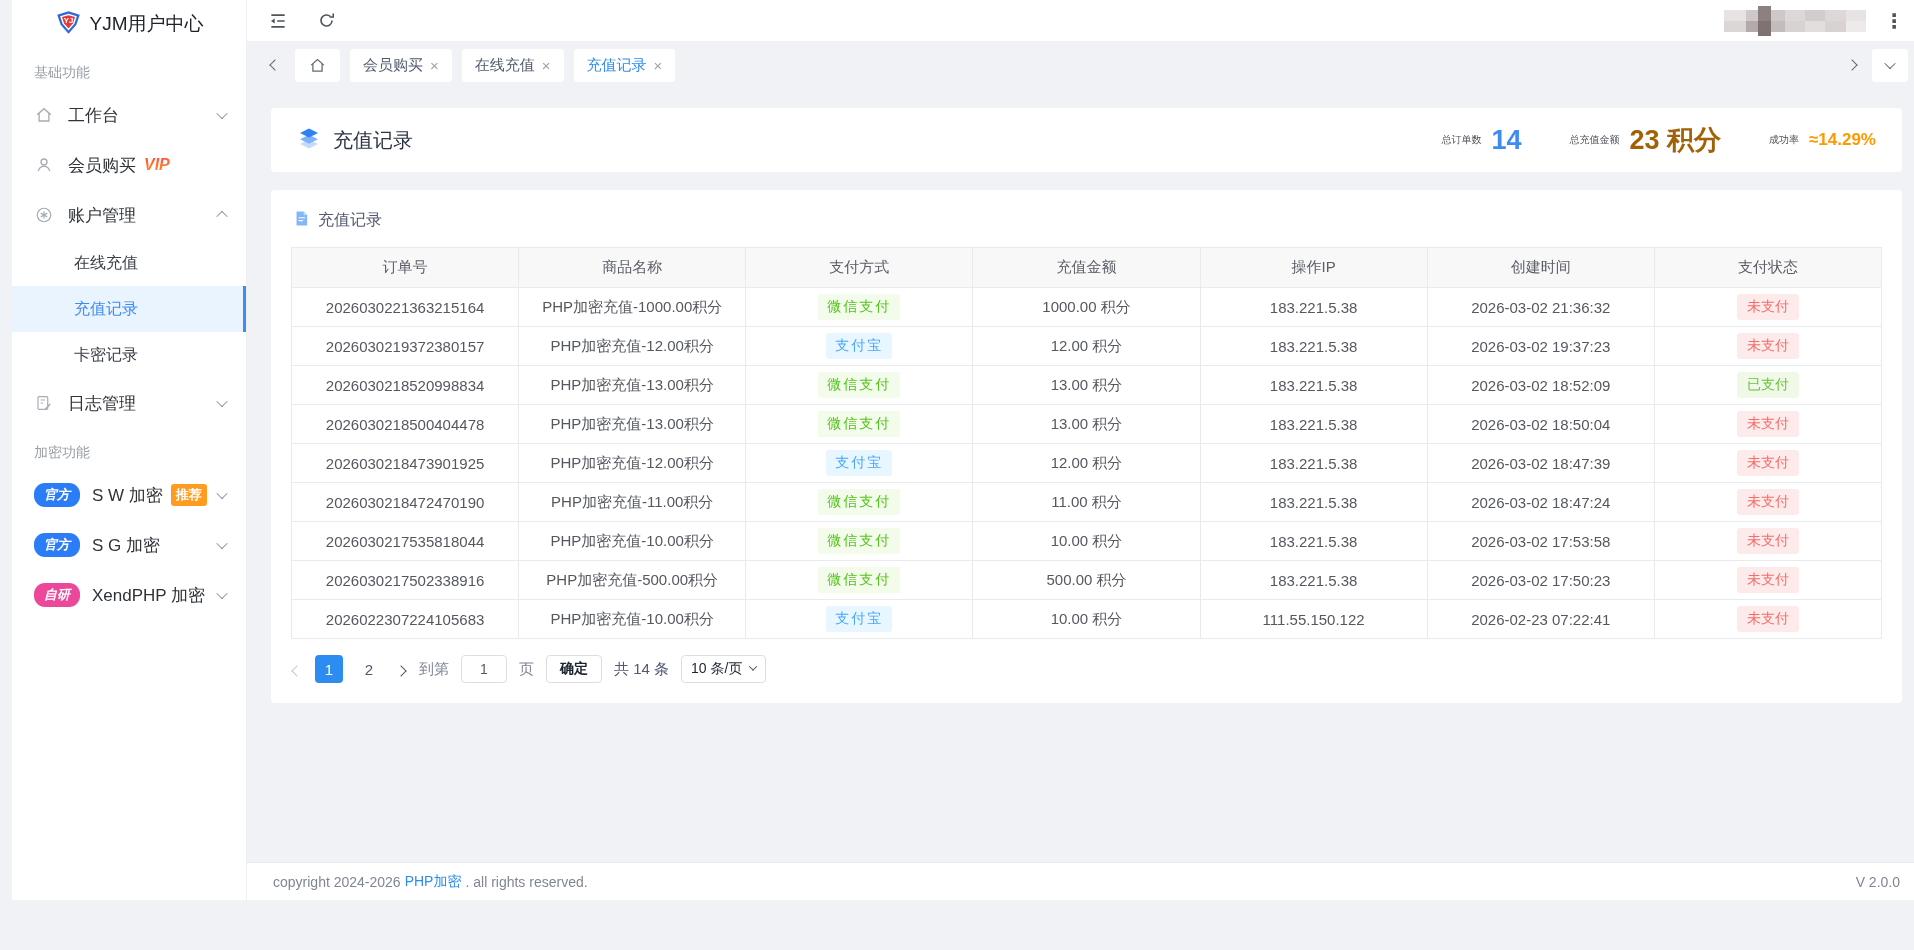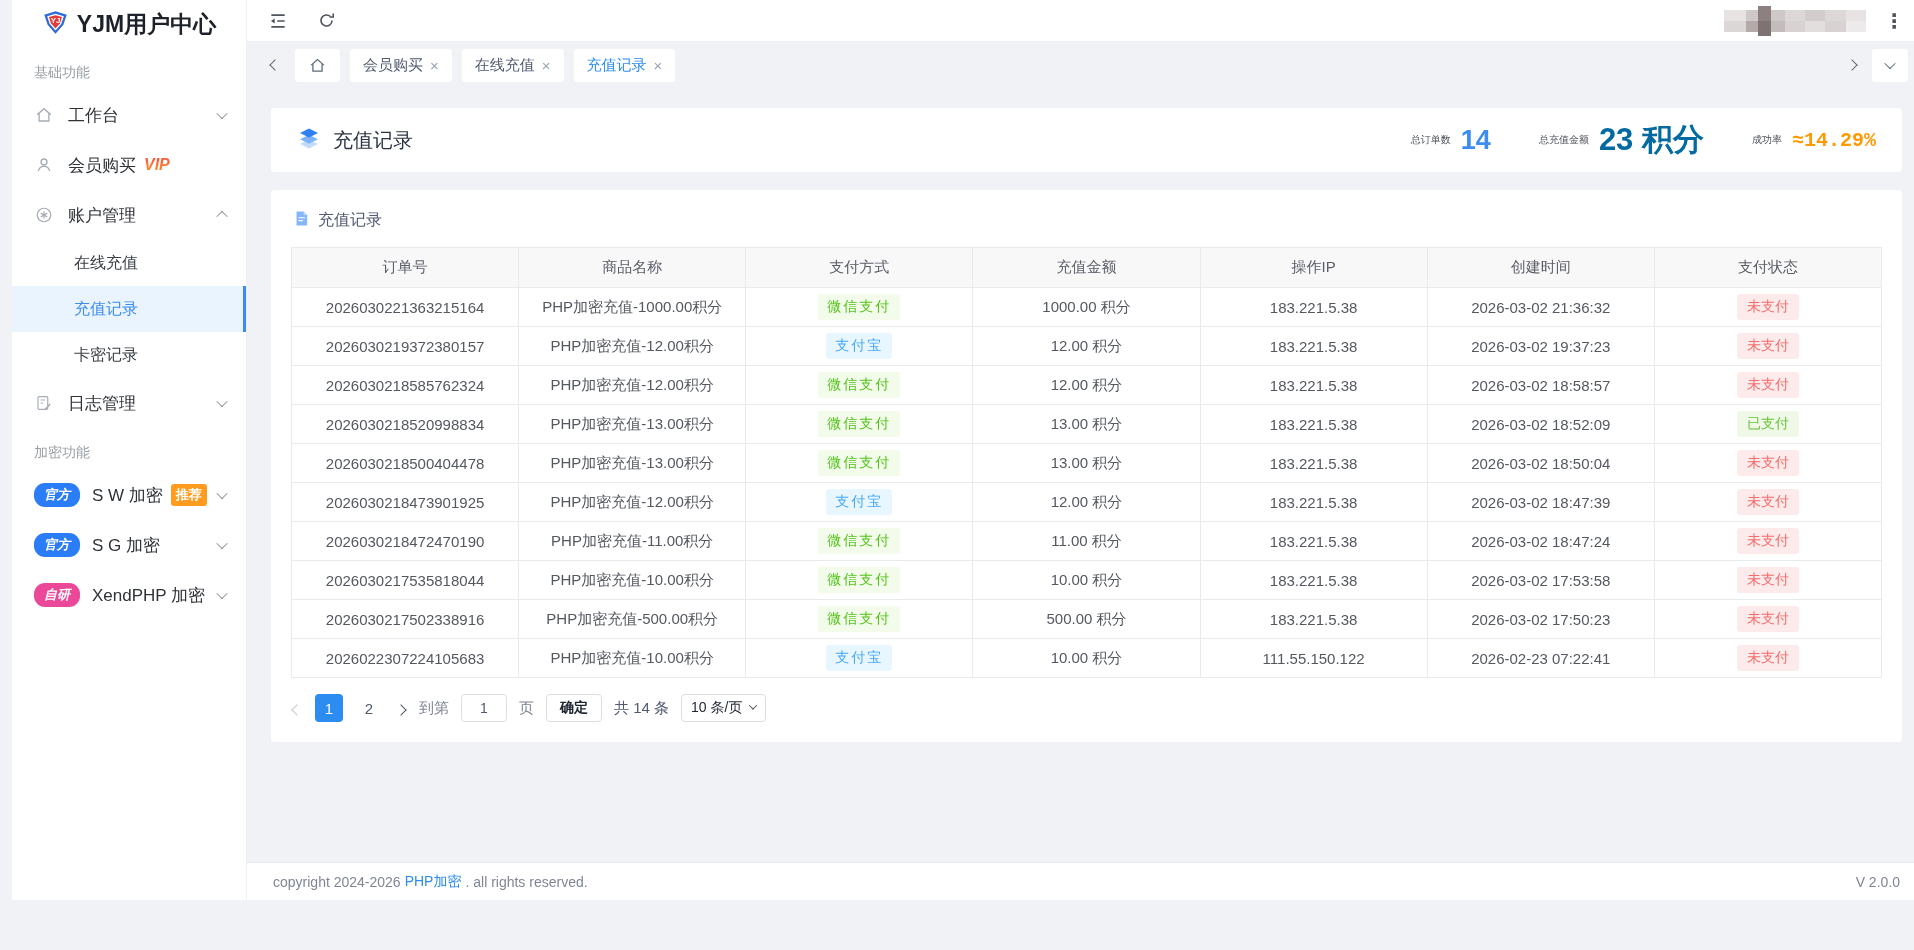--- a/index.html
+++ b/index.html
@@ -3,21 +3,21 @@
 <meta charset="utf-8">
 <style>
   * { margin:0; padding:0; box-sizing:border-box; }
   html,body { width:1914px; height:950px; overflow:hidden; }
   body { font-family:"Liberation Sans","DejaVu Sans",sans-serif; background:#f0f2f5; color:#333; }
   .app { display:flex; width:1914px; height:900px;margin-left:12px; }
 
   
   .sidebar { width:235px; min-width:235px; background:#fff; border-right:1px solid #edeff2; height:100%; }
   .logo-row { height:48px; display:flex; align-items:center; justify-content:center; gap:8px; }
-  .logo-title { font-size:23px; font-weight:bold; color:#1d2129; }
+  .logo-title { font-size:19px; font-weight:normal; color:#1d2129; }
   .side-section { font-size:14px; color:#9aa0a6; padding:16px 0 8px 22px; }
   .menu-item { height:50px; display:flex; align-items:center; padding:0 20px 0 22px; cursor:pointer; color:#2e3338; font-size:17px; }
   .menu-item .mi-icon { width:20px; height:20px; margin-right:14px; display:flex; align-items:center; justify-content:center; color:#a7adb5; }
   .menu-item .mi-label { flex:0 0 auto; }
   .menu-item .spacer { flex:1; }
   .submenu-item { height:46px; display:flex; align-items:center; padding-left:62px; font-size:16px; color:#3c4148; cursor:pointer; }
   .submenu-item.active { background:#eaf4ff; color:#3d8cf2; border-right:3px solid #3d8cf2; }
   .chev { display:inline-block; width:8px; height:8px; border-right:1.7px solid currentColor; border-bottom:1.7px solid currentColor; }
   .chev.down { transform:rotate(45deg) translate(-1px,-1px); }
   .chev.up { transform:rotate(-135deg) translate(-1px,-1px); }
@@ -49,22 +49,22 @@
   .content { flex:1; background:#f0f2f5; padding:20px 24px; overflow:hidden; }
   .card { background:#fff; border-radius:4px; }
   .title-card { height:64px; display:flex; align-items:center; justify-content:space-between; padding:0 26px; margin-bottom:18px; }
   .title-left { display:flex; align-items:center; gap:12px; }
   .page-title { font-size:20px; color:#2b3442; }
   .stats { display:flex; align-items:center; gap:48px; }
   .stat { display:flex; align-items:center; gap:10px; }
   .stat-label { font-size:10px; color:#4c5158; }
   .stat-value { font-weight:bold; }
   .stat-value.blue { color:#3d8cf2; font-size:27px; }
-  .stat-value.green { color:#0369a1; font-size:31px; }
-  .stat-value.orange { color:#ff9900; font-size:20px;font-family:Liberation Mono, monospace; }
+  .stat-value.green { color:#a16207; font-size:27px; }
+  .stat-value.orange { color:#ff9900; font-size:17px; }
 
   .table-card { padding:18px 20px 20px; }
   .panel-head { display:flex; align-items:center; gap:8px; margin:2px 0 16px 2px; }
   .panel-title { font-size:16px; color:#515a6e; }
 
   table { width:100%; border-collapse:collapse; table-layout:fixed; }
   th, td { border:1px solid #e8eaec; text-align:center; font-size:15px; }
   th { background:#f8f8f9; color:#5a5e66; font-weight:normal; height:40px; }
   td { height:39px; color:#54585f; }
   .badge { display:inline-block; font-size:14px; border-radius:3px; padding:4px 9px; letter-spacing:2px; }
@@ -330,29 +330,20 @@
             <tr>
               <td>2026030219372380157</td>
               <td>PHP加密充值-12.00积分</td>
               <td><span class="badge pay-alipay">支付宝</span></td>
               <td>12.00 积分</td>
               <td>183.221.5.38</td>
               <td>2026-03-02 19:37:23</td>
               <td><span class="st status-unpaid">未支付</span></td>
             </tr>
             <tr>
-              <td>2026030218585762324</td>
-              <td>PHP加密充值-12.00积分</td>
-              <td><span class="badge pay-wechat">微信支付</span></td>
-              <td>12.00 积分</td>
-              <td>183.221.5.38</td>
-              <td>2026-03-02 18:58:57</td>
-              <td><span class="st status-unpaid">未支付</span></td>
-            </tr>
-            <tr>
               <td>2026030218520998834</td>
               <td>PHP加密充值-13.00积分</td>
               <td><span class="badge pay-wechat">微信支付</span></td>
               <td>13.00 积分</td>
               <td>183.221.5.38</td>
               <td>2026-03-02 18:52:09</td>
               <td><span class="st status-paid">已支付</span></td>
             </tr>
             <tr>
               <td>2026030218500404478</td>

